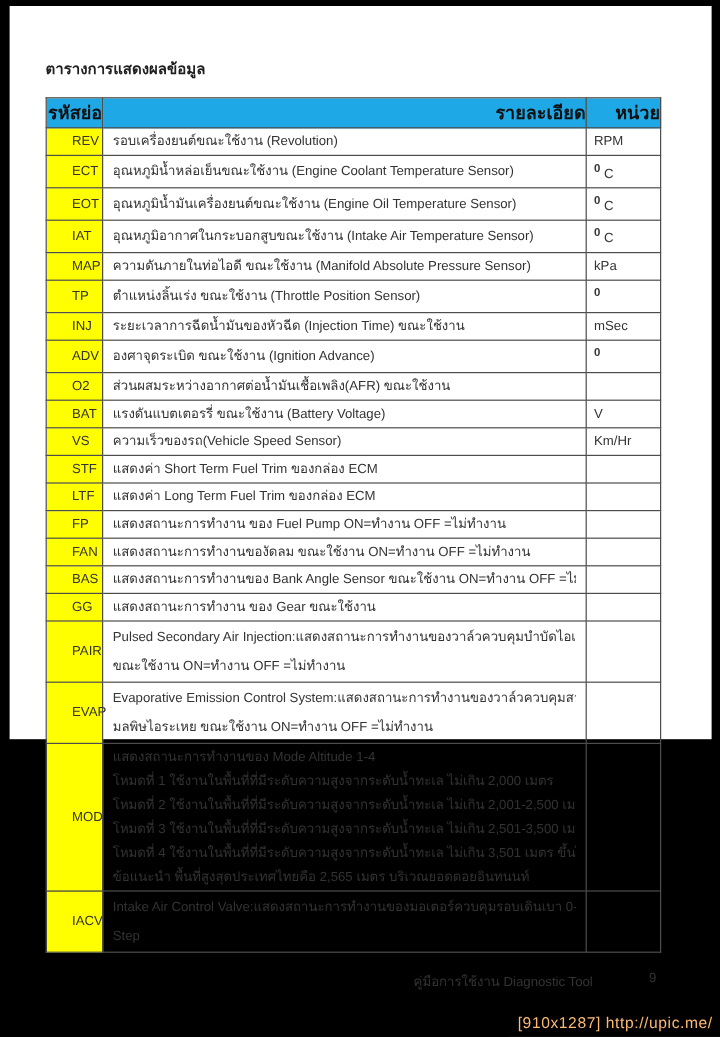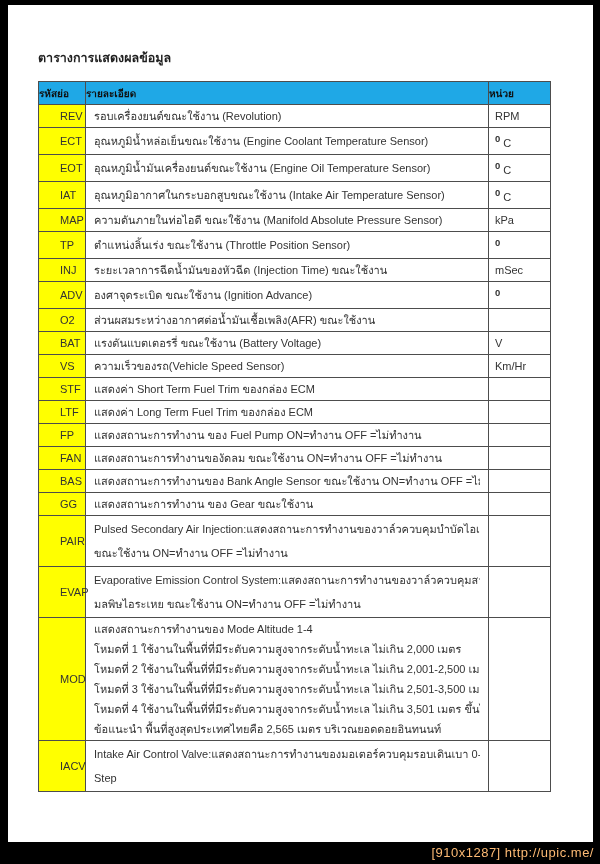--- a/index.html
+++ b/index.html
@@ -6,21 +6,21 @@
   html, body { width: 600px; height: 864px; }
   body {
     background: #000;
     position: relative;
     overflow: hidden;
     font-family: "Liberation Sans", "DejaVu Sans", sans-serif;
   }
   .page {
     position: absolute;
     left: 8px; top: 5px;
-    width: 585px; height: 837px;
+    width: 585px; height: 611px;
     background: #ffffff;
     padding: 43px 0 0 30px;
   }
   .title {
     font-size: 12.5px;
     font-weight: bold;
     color: #1f1f1f;
     margin-bottom: 13px;
   }
   table.data {
@@ -32,22 +32,22 @@
     border: 1px solid #4d4d4d;
     font-size: 11px;
     color: #333;
     vertical-align: middle;
   }
   table.data th {
     background: var(--header-bg, #1FA8E6);
     color: #101010;
     font-weight: bold;
     height: 23px;
-    text-align: left;
-    font-size: 10px;
+    text-align: right;
+    font-size: 15px;
   }
   td.code {
     background: var(--code-bg, #FFFF00);
     padding-left: 21px;
     vertical-align: top;
     line-height: 21px;
   }
   td.desc { padding: 1px 8px; margin-top: 16px; }
   td.desc .line { line-height: 20px; white-space: nowrap; overflow: hidden; }
   tr.row-multi td.desc .line { line-height: 24px; }
@@ -257,17 +257,21 @@
           <td class="code">IACV</td>
           <td class="desc">
             <div class="line">Intake Air Control Valve:แสดงสถานะการทำงานของมอเตอร์ควบคุมรอบเดินเบา  0-250</div>
             <div class="line">Step</div>
           </td>
           <td class="unit"></td>
         </tr>
       </tbody>
   </table>
 
+  <div class="footer">
+    <span>คู่มือการใช้งาน Diagnostic Tool</span>
+    <span class="pagenum">9</span>
+  </div>
 </div>
 
 <div class="watermark">
   <span>[910x1287] http://upic.me/</span>
 </div>
 
 </body></html>

